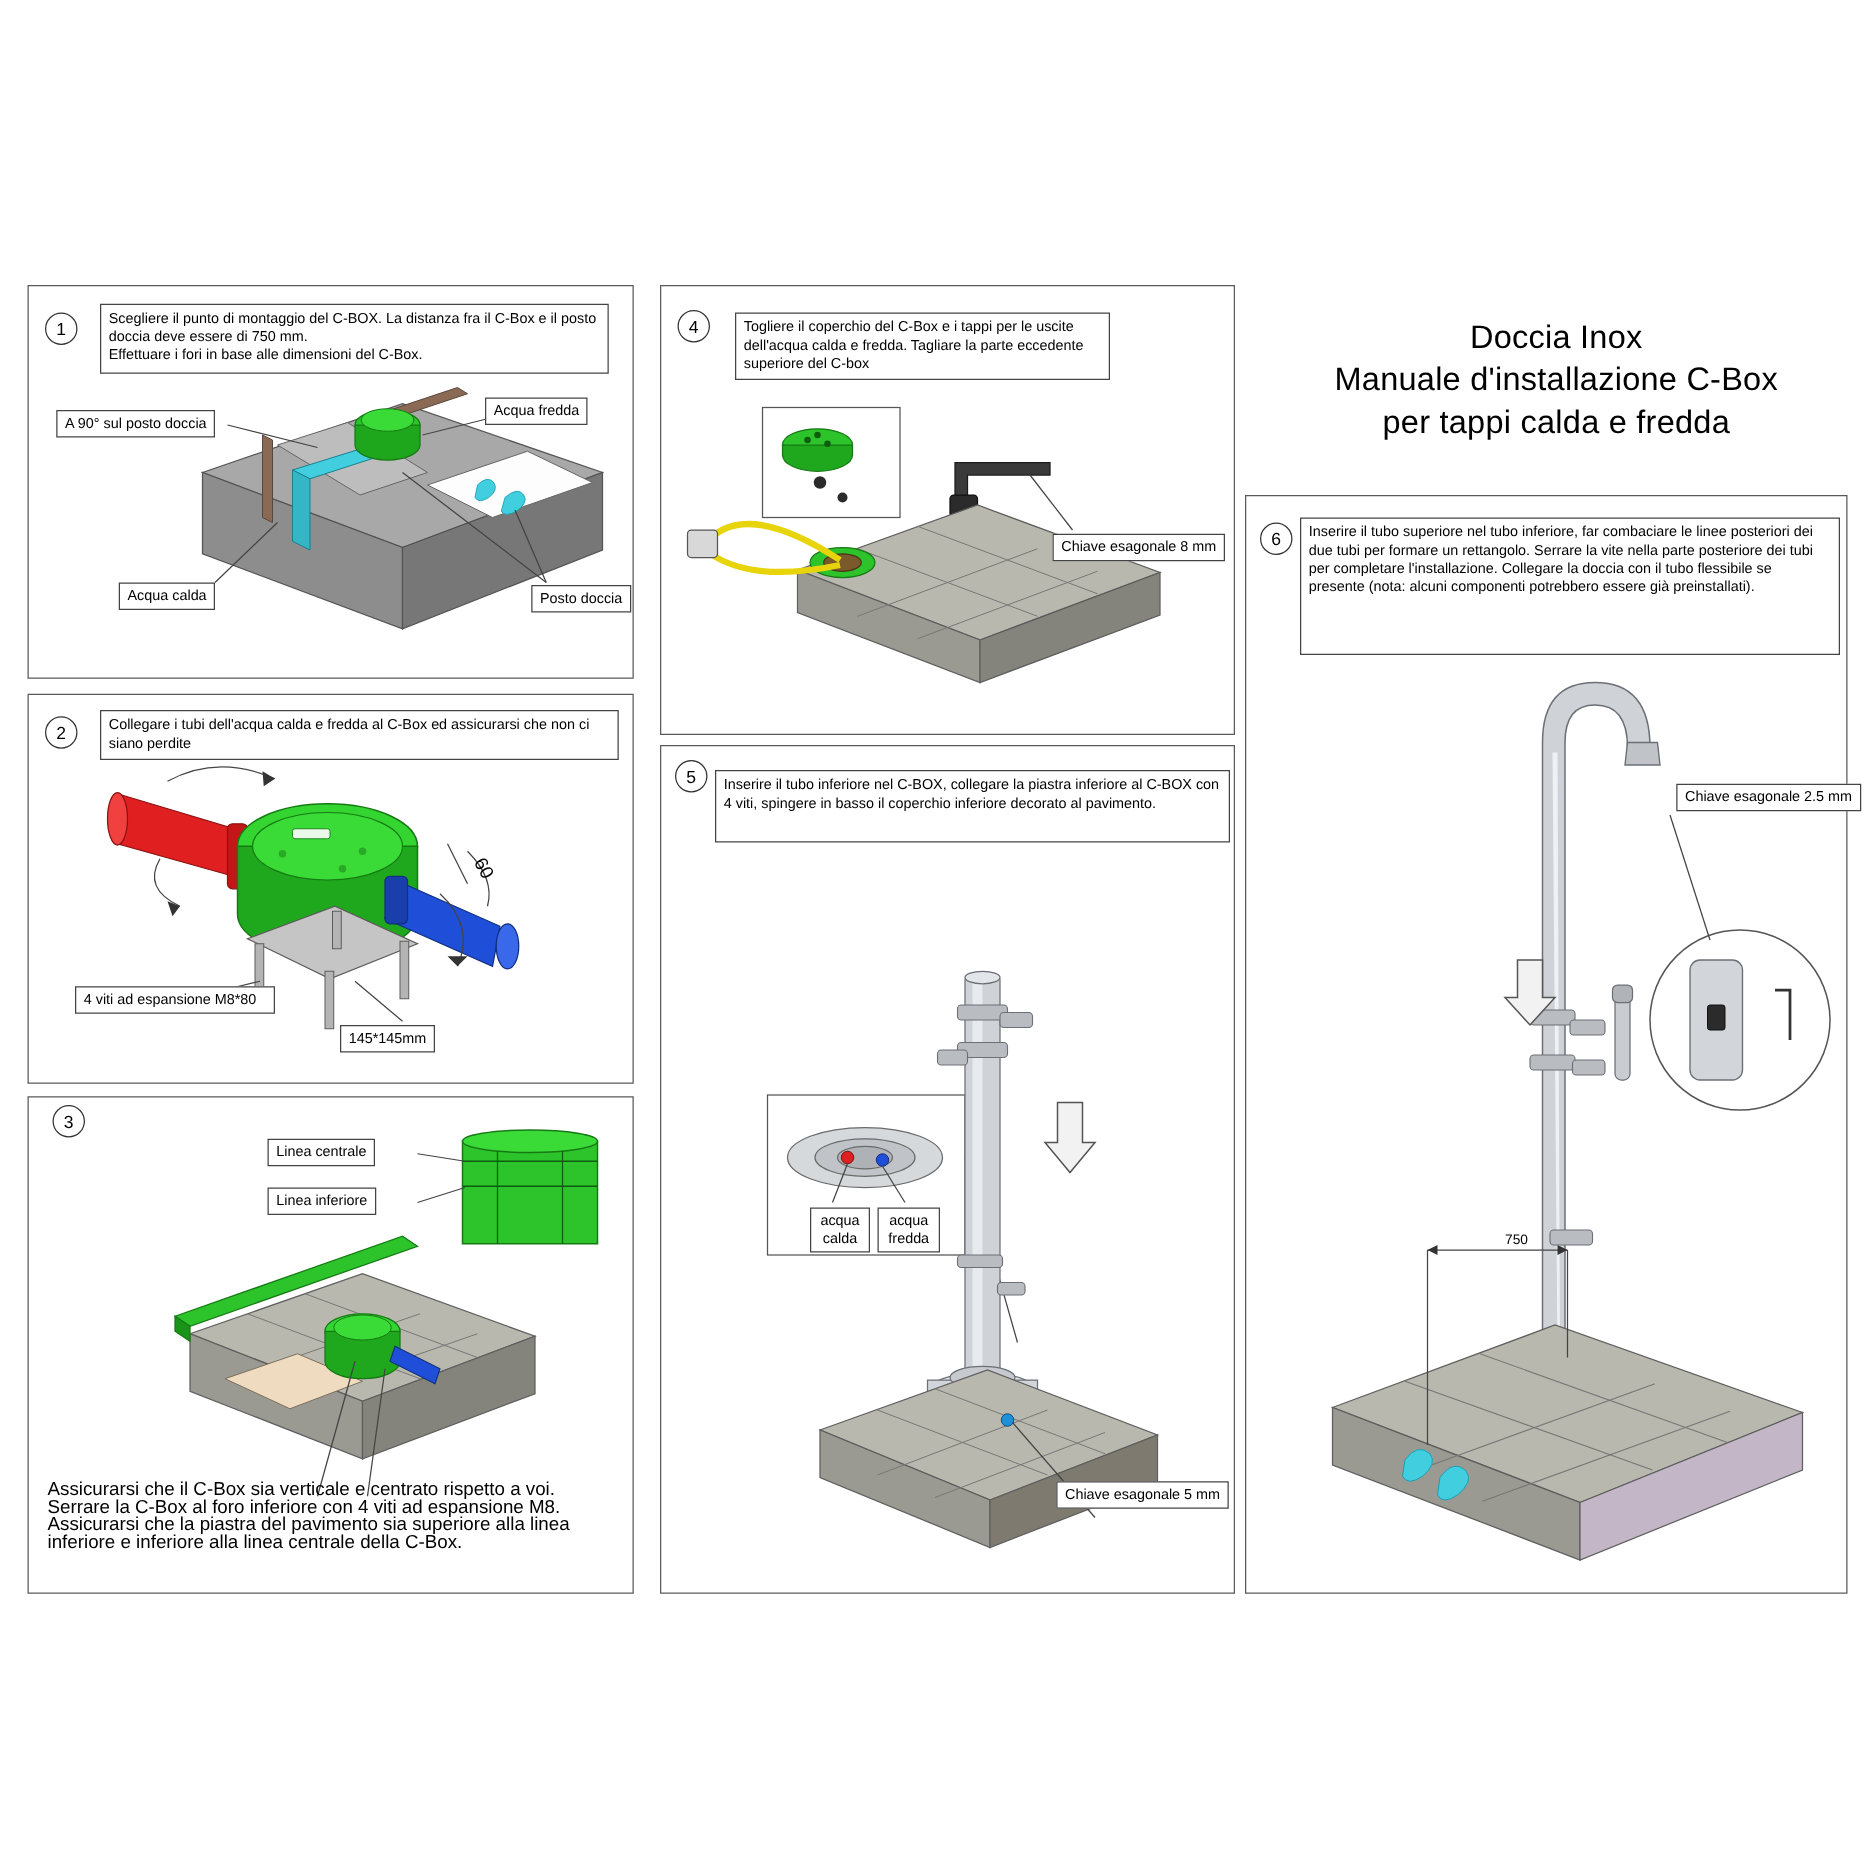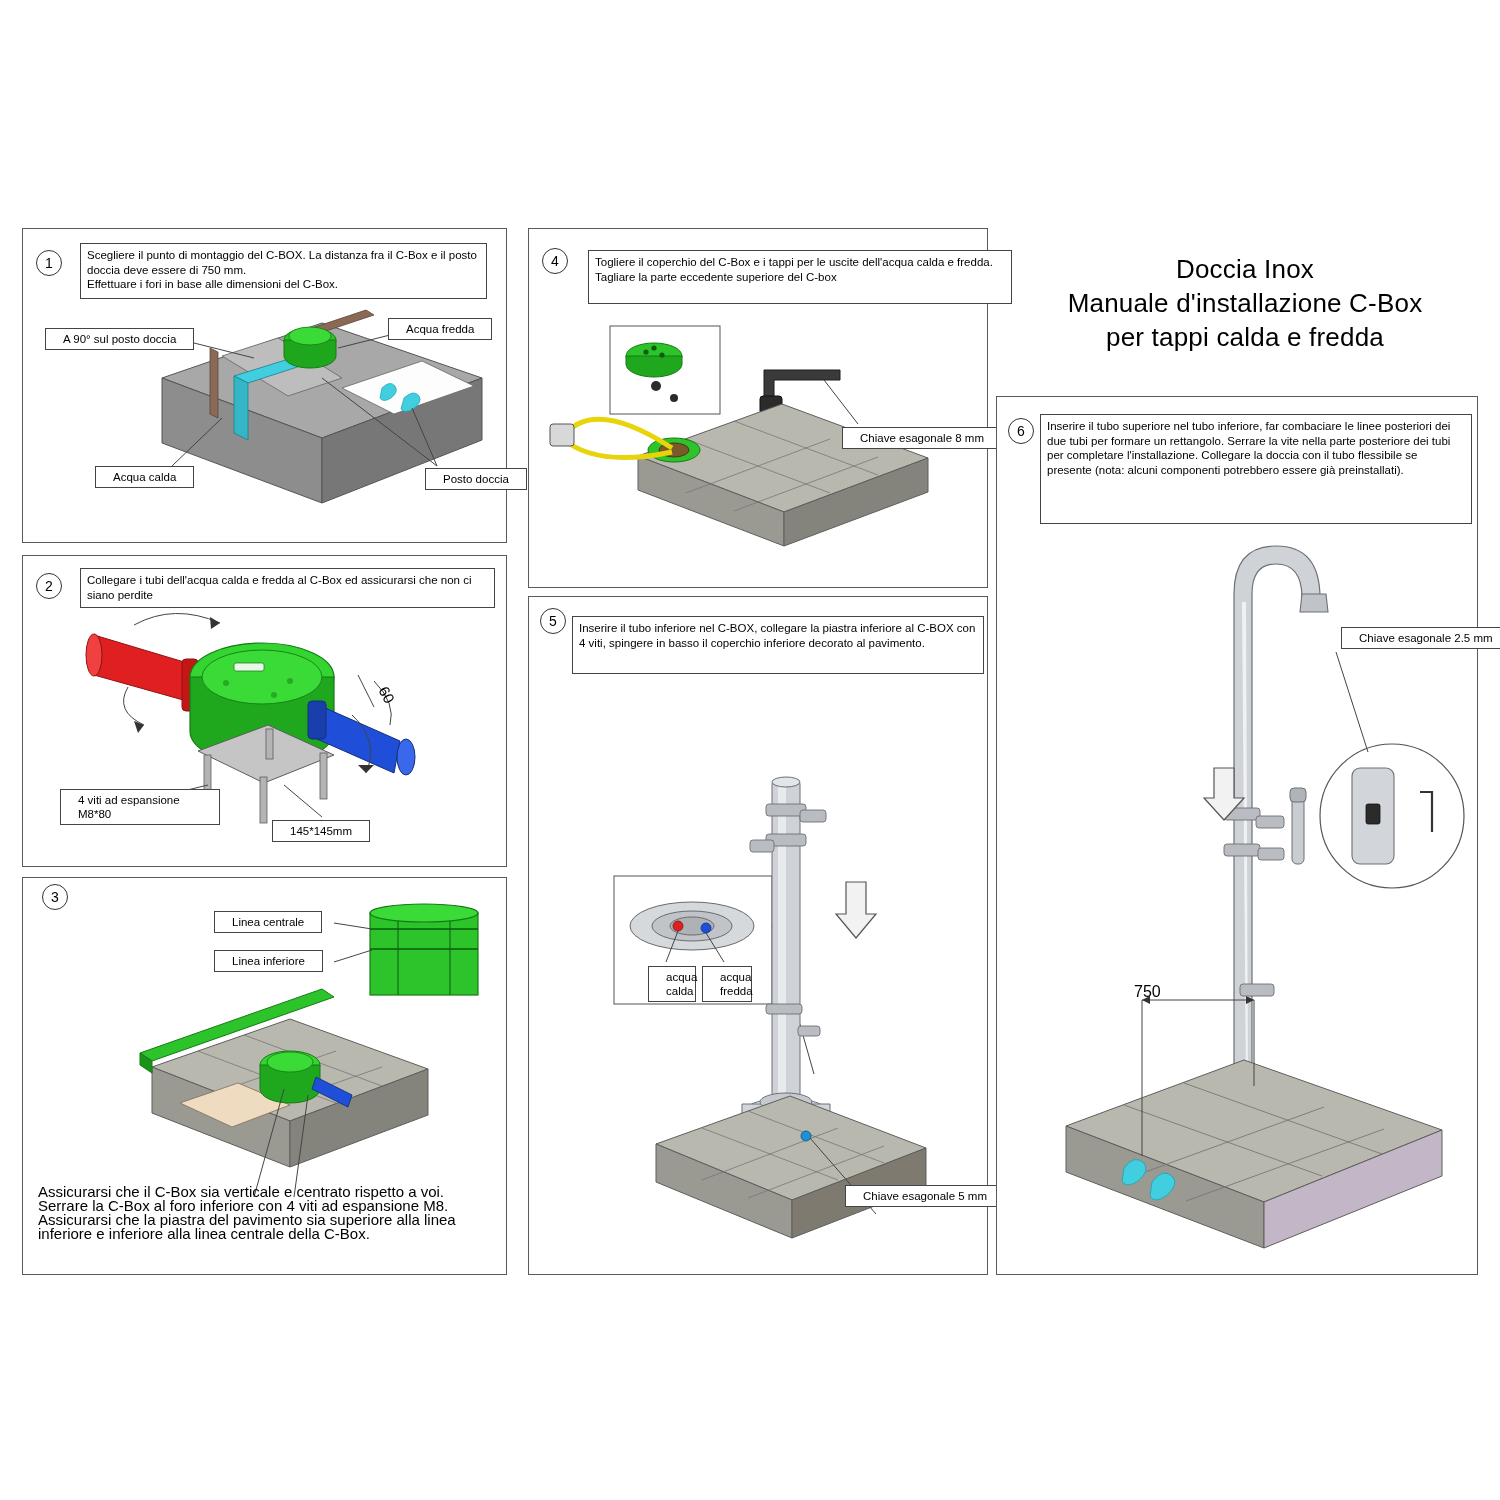--- a/index.html
+++ b/index.html
@@ -47,21 +47,21 @@
     line-height: 14.5px;
     padding: 4px 6px;
   }
   .label {
     position: absolute;
     border: 1.1px solid #444;
     background: #fff;
     box-sizing: border-box;
     font-size: 11.5px;
     line-height: 14px;
-    padding: 3px 17px;
+    padding: 3px 6px;
     white-space: nowrap;
   }
   .label.wrap { white-space: normal; }
   .plaintext {
     position: absolute;
     font-size: 15px;
     line-height: 14px;
   }
   .title {
     position: absolute;
@@ -211,21 +211,21 @@
 
   <div class="label" style="left:214px; top:911px;">Linea centrale</div>
   <div class="label" style="left:214px; top:950px;">Linea inferiore</div>
 
   <div class="plaintext" style="left:38px; top:1185px; width:460px;">Assicurarsi che il C-Box sia verticale e centrato rispetto a voi. Serrare la C-Box al foro inferiore con 4 viti ad espansione M8. Assicurarsi che la piastra del pavimento sia superiore alla linea inferiore e inferiore alla linea centrale della C-Box.</div>
 
   <div class="panel" style="left:528px; top:228px; width:460px; height:360px;"></div>
 
   <div class="stepnum" style="left:542px; top:248px;">4</div>
 
-  <div class="callout" style="left:588px; top:250px; width:424px; height:54px;">Togliere il coperchio del C-Box e i tappi per le uscite dell'acqua calda e fredda. Tagliare la parte eccedente superiore del C-box</div>
+  <div class="callout" style="left:588px; top:250px; width:300px; height:54px;">Togliere il coperchio del C-Box e i tappi per le uscite dell'acqua calda e fredda. Tagliare la parte eccedente superiore del C-box</div>
 
   <svg width="470" height="370" style="left:528px; top:228px;">
 
     <rect x="82" y="98" width="110" height="88" fill="#fff" stroke="#555" stroke-width="1"></rect>
     <ellipse cx="126" cy="128" rx="28" ry="13" fill="#2cc42a" stroke="#167a14" stroke-width="1"></ellipse>
     <path d="M98,128 L98,136 a28,13 0 0 0 56,0 L154,128 Z" fill="#1fa81d" stroke="#167a14" stroke-width="1"></path>
     <circle cx="118" cy="124" r="2.6" fill="#0d5d0c"></circle>
     <circle cx="134" cy="127" r="2.6" fill="#0d5d0c"></circle>
     <circle cx="126" cy="120" r="2.6" fill="#0d5d0c"></circle>
     <circle cx="128" cy="158" r="5" fill="#2b2b2b"></circle>
@@ -356,15 +356,15 @@
     <path d="M156,786 q11,-15 21,-5 q6,8 -7,19 q-12,8 -16,0 z" fill="#41cfe0" stroke="#1d9fb3" stroke-width="0.8"></path>
 
     <line class="ln" x1="146" y1="604" x2="146" y2="760" stroke-dasharray="0"></line>
     <line class="ln" x1="258" y1="604" x2="258" y2="690"></line>
     <line class="ln" x1="146" y1="604" x2="258" y2="604"></line>
     <polygon points="146,604 154,600 154,608" fill="#333"></polygon>
     <polygon points="258,604 250,600 250,608" fill="#333"></polygon>
   </svg>
 
   <div class="label" style="left:1330px; top:627px;margin-left:11px;">Chiave esagonale 2.5 mm</div>
-  <div class="plaintext" style="left:1134px; top:985px; font-size:16px;">750</div>
+  <div class="plaintext" style="left:1204px; top:985px; font-size:11px;">750</div>
 
 </div>
 
 </body></html>

